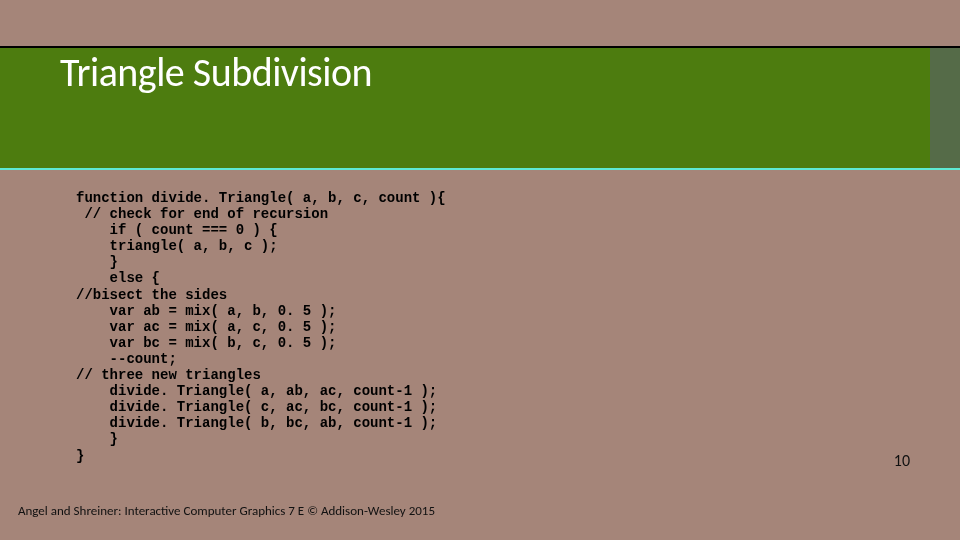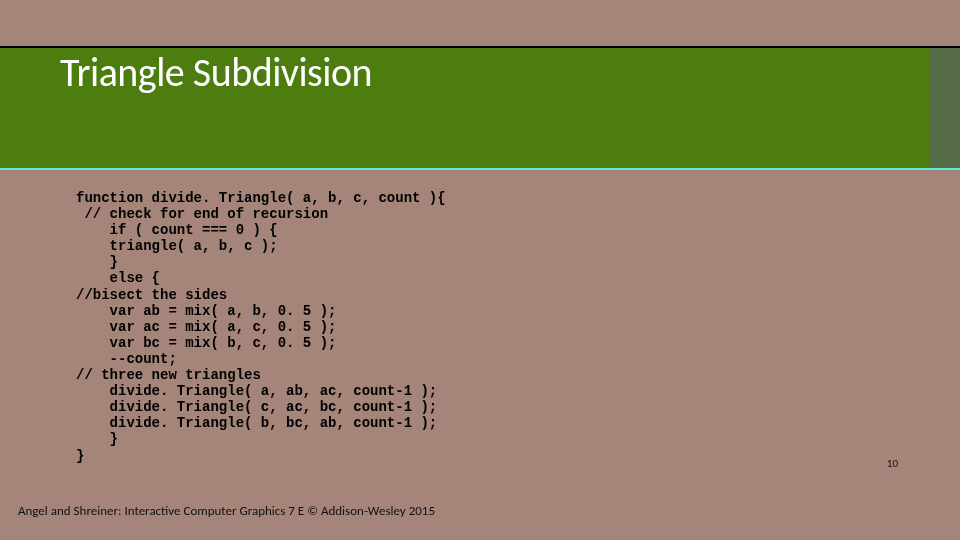--- a/index.html
+++ b/index.html
@@ -40,23 +40,23 @@
     white-space:pre;
     font-family:"Courier New",Courier,monospace;
     font-weight:bold;
     font-size:14px;
     line-height:1.15;
     color:#000;
     margin-left:16px;
   }
   .pagenum{
     position:absolute;
-    right:62px;
+    right:50px;
     bottom:70px;
-    font-size:11px;
+    font-size:16px;
     color:#111;
   }
   .footer{
     position:absolute;
     left:18px;
     bottom:22px;
     font-size:13px;
     color:#111;
     margin-top:20px;
   }

